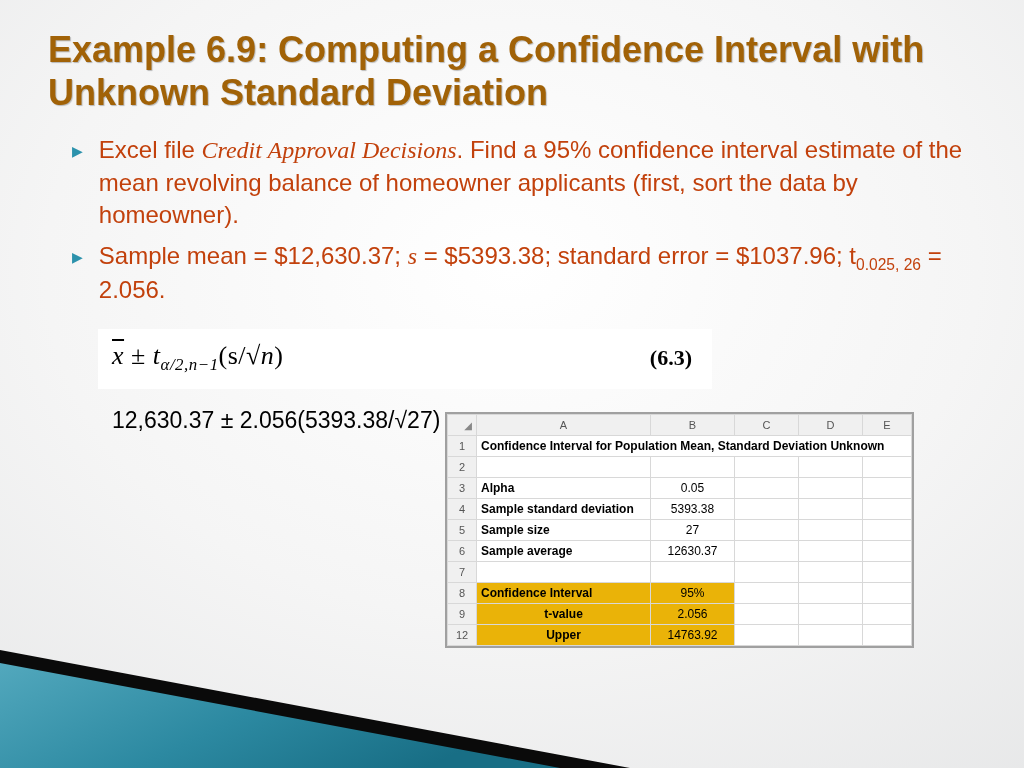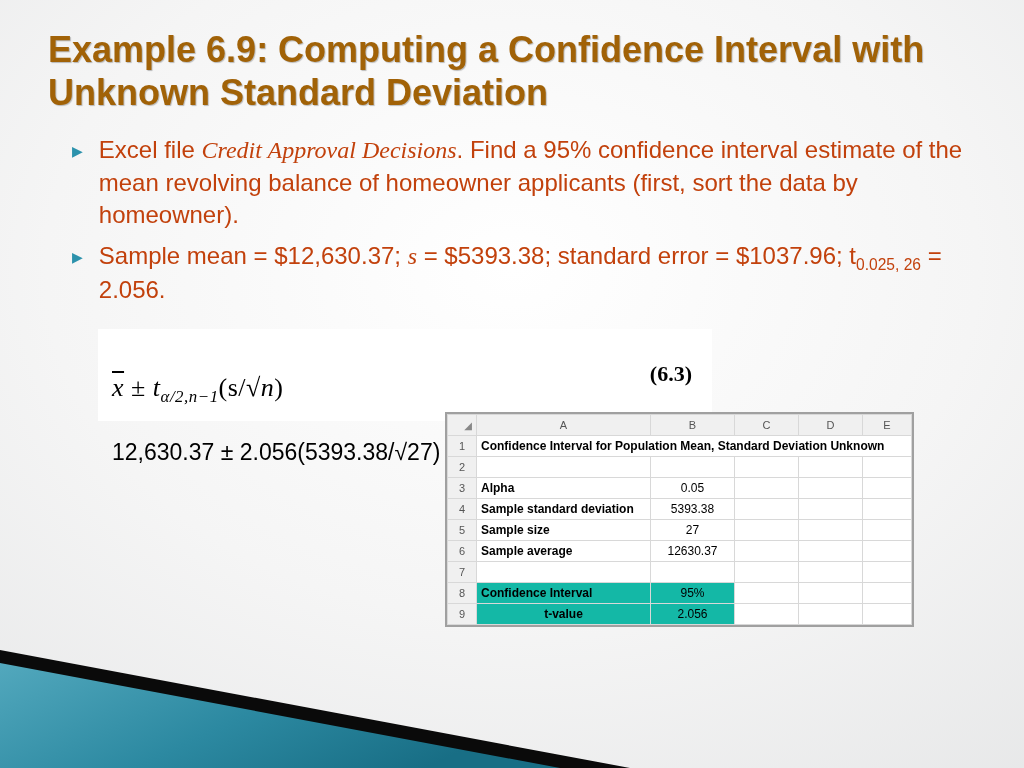--- a/index.html
+++ b/index.html
@@ -52,21 +52,20 @@
     justify-content: space-between;
     align-items: center;
     width: 580px;
     box-sizing: content-box;
   }
   .formula {
     font-family: 'Times New Roman', serif;
     font-size: 26px;
     font-style: italic;
     letter-spacing: 0.5px;
-    margin-top: 32px;
   }
   .formula .rm { font-style: normal; }
   .overbar { text-decoration: overline; }
   .formula-num {
     font-family: 'Times New Roman', serif;
     font-size: 22px;
     font-weight: bold;
     margin-left: 8px;
   }
   .calc {
@@ -91,21 +90,21 @@
     height: 18px;
     font-weight: normal;
     text-align: left;
     white-space: nowrap;
   }
   .excel .hdr { background: #f0f0f0; text-align: center; color: #555; font-size: 11px;}
   .excel .rowhdr { background: #f0f0f0; text-align: center; color: #555; width: 20px; font-size: 11px;}
   .excel .corner { background: #f0f0f0; width: 20px; text-align:right; color:#888; font-size:10px;}
   .excel .num { text-align: center; }
   .excel .bold { font-weight: bold; }
-  .excel .hl { background: #14b8a6; }
+  .excel .hl { background: #eab308; }
   .col-a { width: 165px; }
   .col-b { width: 75px; }
   .col-c { width: 55px; }
   .col-d { width: 55px; }
 
   .decor {
     position: absolute;
     left: 0; bottom: 0;
     width: 1024px; height: 220px;
     pointer-events: none;
@@ -214,20 +213,28 @@
           <td></td>
         </tr>
     <tr>
           <td class="rowhdr">9</td>
           <td class="bold num hl">t-value</td>
           <td class="num hl">2.056</td>
           <td></td>
           <td></td>
           <td></td>
         </tr>
+    <tr>
+          <td class="rowhdr">12</td>
+          <td class="bold num hl">Upper</td>
+          <td class="num hl">14763.92</td>
+          <td></td>
+          <td></td>
+          <td></td>
+        </tr>
   </tbody>
     </table>
 </div>
 
 <div class="decor">
   <svg width="1024" height="220" viewBox="0 0 1024 220">
     <polygon points="0,102 630,220 0,220" fill="#0a0a0a"></polygon>
     <polygon points="0,115 560,220 0,220" fill="url(#g)"></polygon>
     <defs>
       <linearGradient id="g" x1="0" y1="0" x2="1" y2="0.4">

